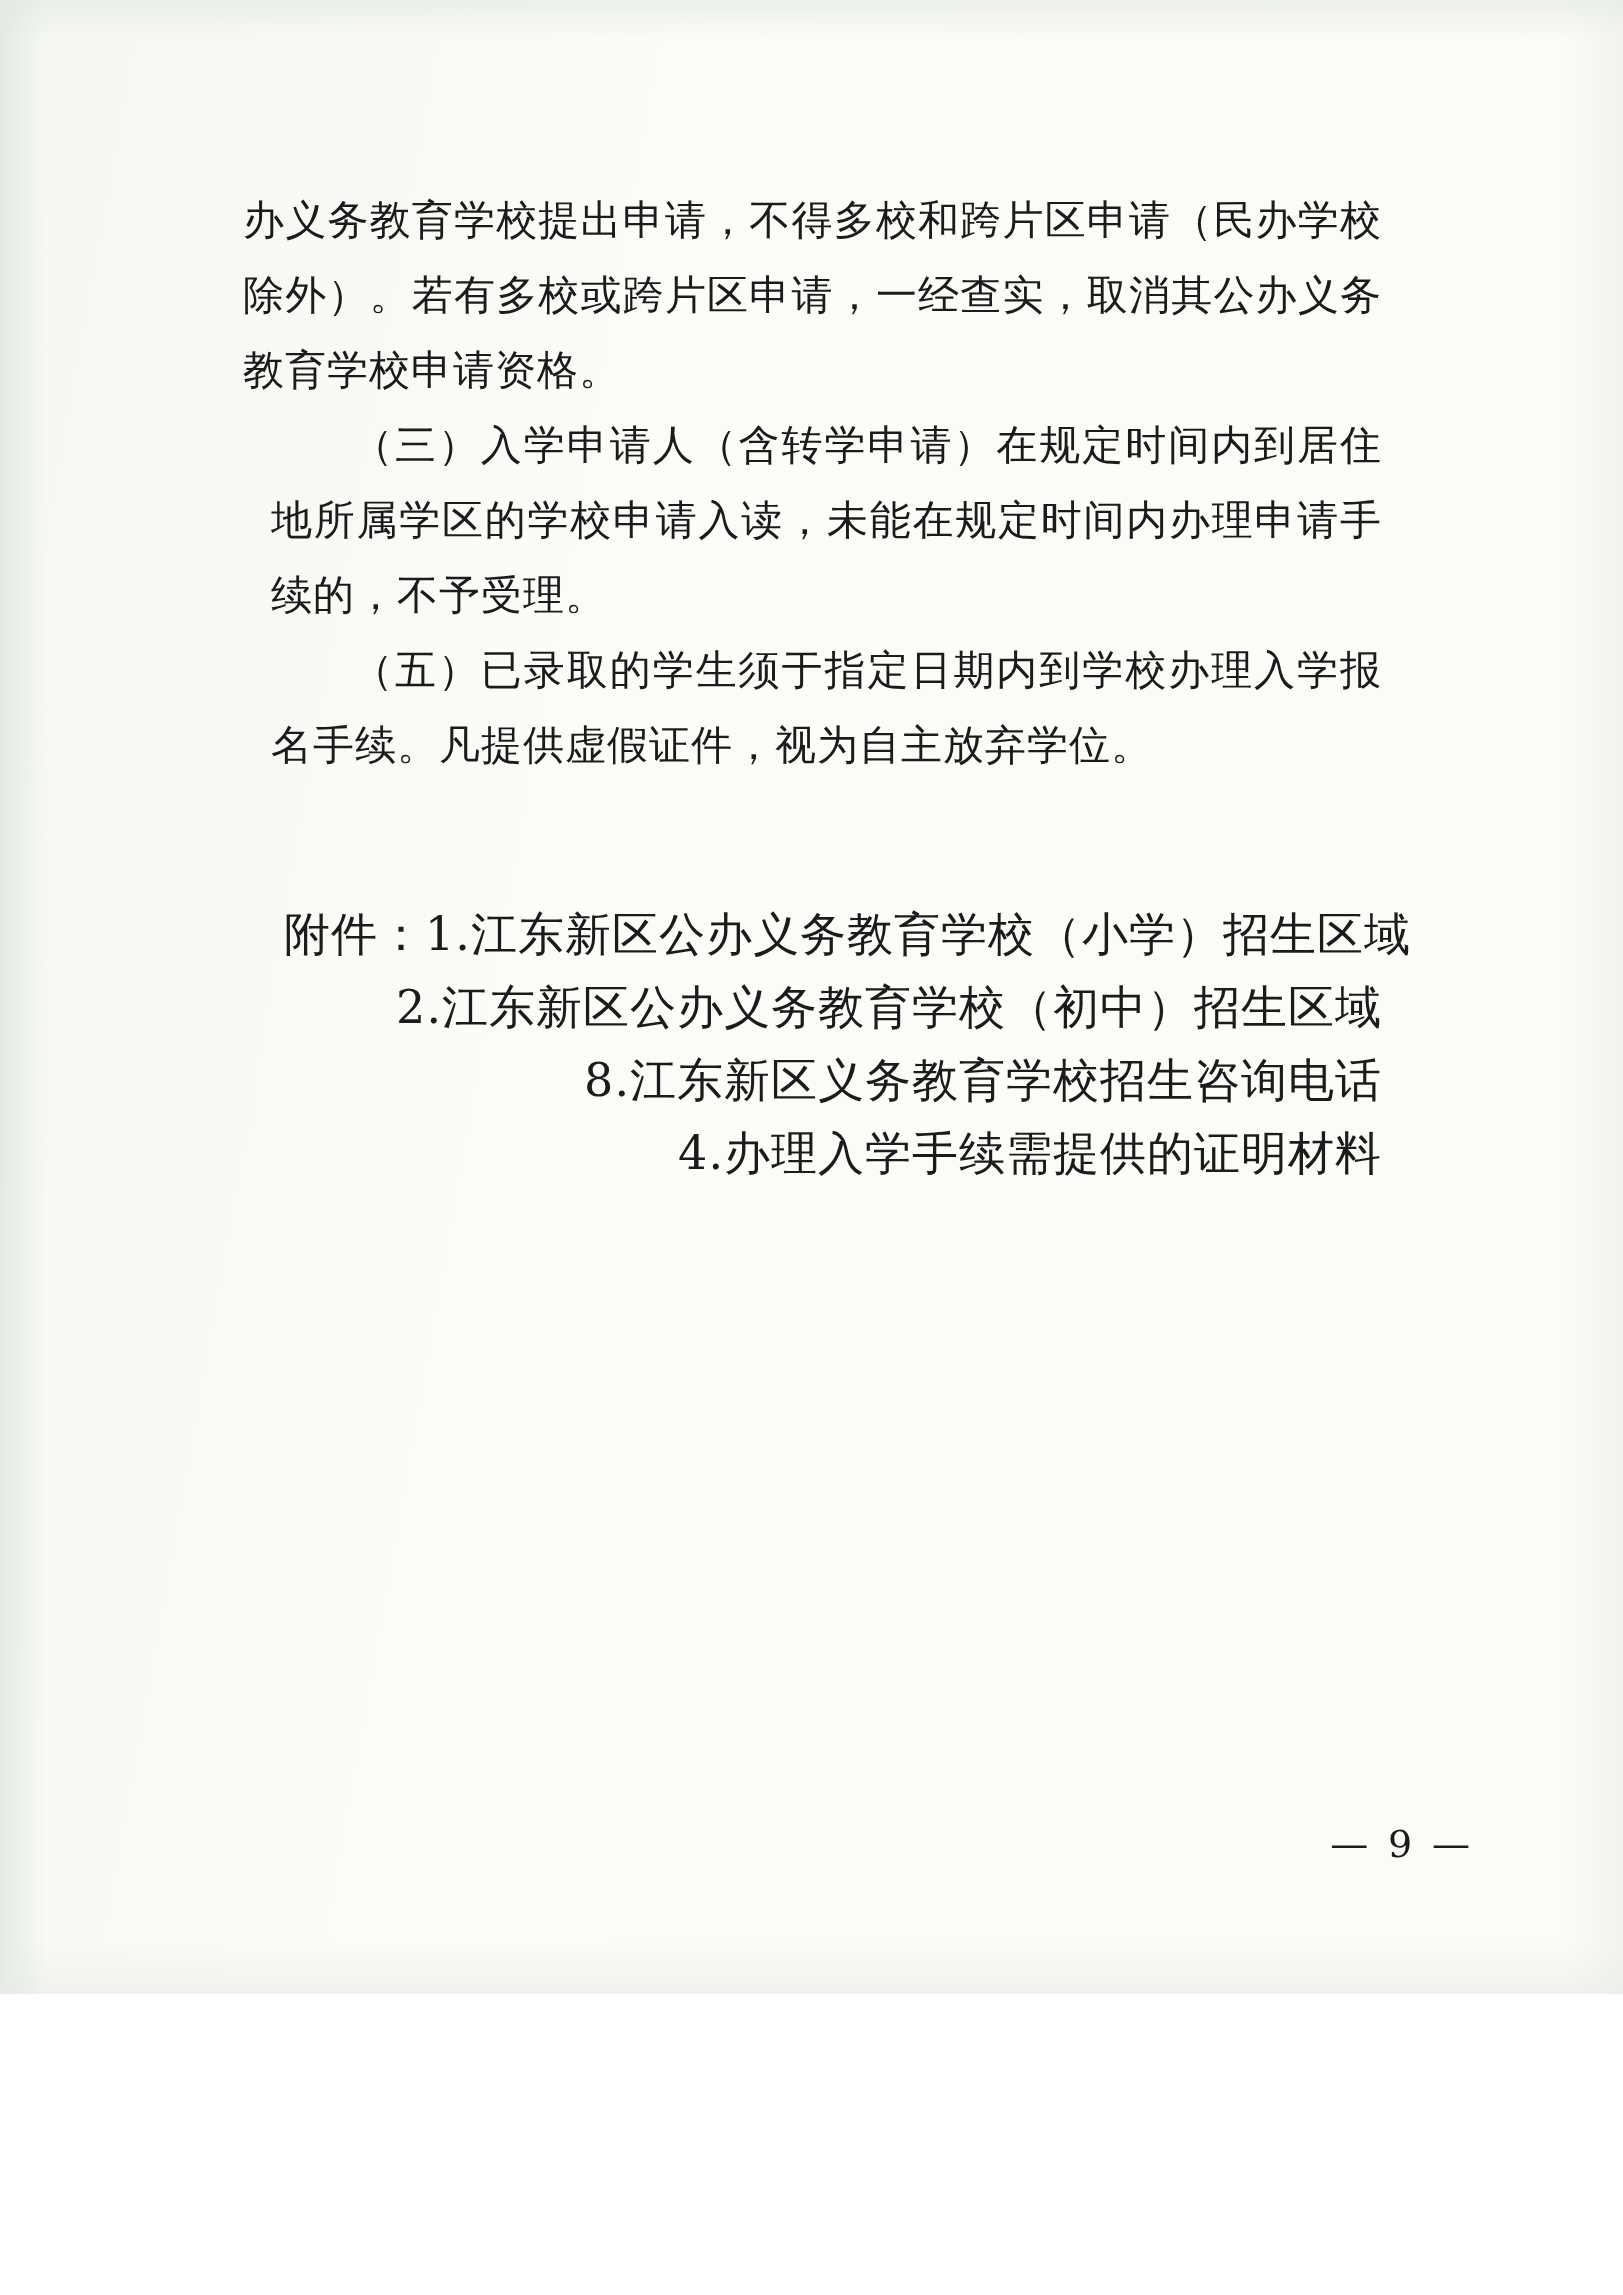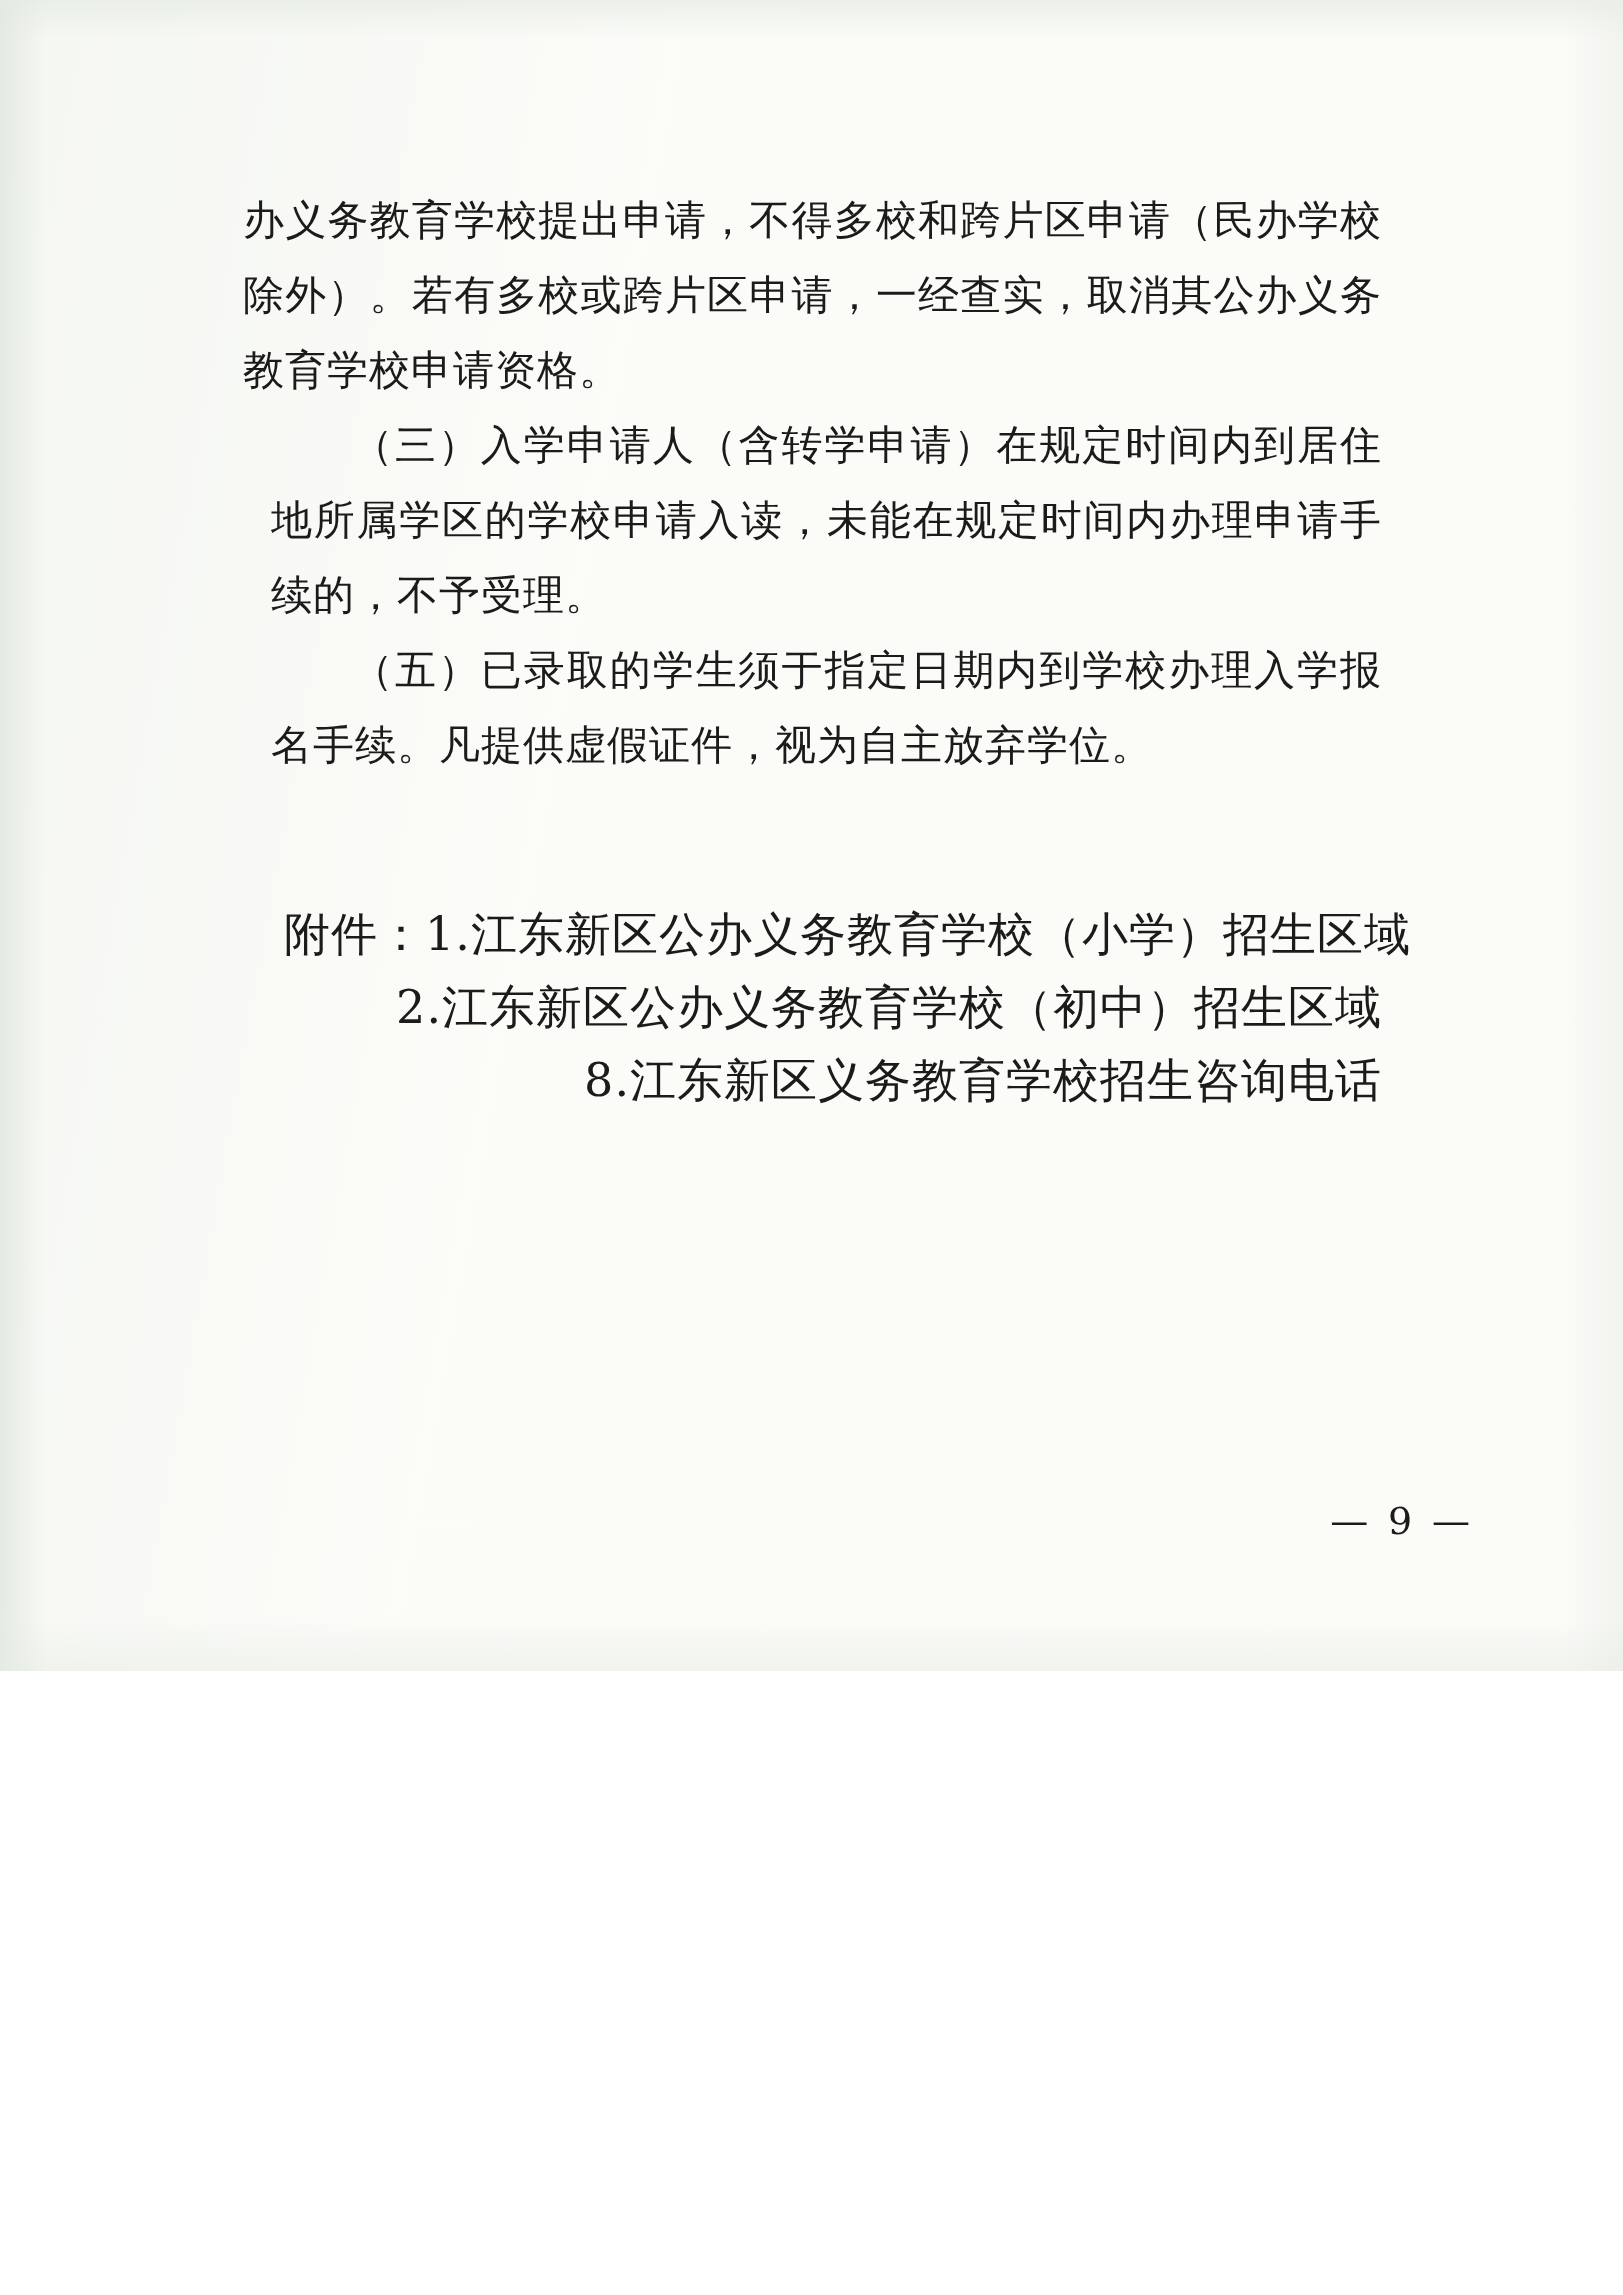--- a/index.html
+++ b/index.html
@@ -3,21 +3,21 @@
 <meta charset="utf-8">
 <style>
   html, body {
     margin: 0;
     padding: 0;
     background: #ffffff;
   }
   .page {
     position: relative;
     width: 1623px;
-    height: 1671px;
+    height: 1994px;
     background: #fbfbf8;
     box-sizing: border-box;
     overflow: hidden;
     
     background-image:
       linear-gradient(100deg, rgba(240,244,238,0.55) 0%, rgba(252,252,250,0.2) 35%, rgba(255,255,255,0.0) 70%);
   }
   .scan-edge-left {
     position: absolute;
     left: 0; top: 0;
@@ -114,19 +114,20 @@
     <p class="para indent">（三）入学申请人（含转学申请）在规定时间内到居住地所属学区的学校申请入读，未能在规定时间内办理申请手续的，不予受理。</p>
 
 
     <p class="para indent">（五）已录取的学生须于指定日期内到学校办理入学报名手续。凡提供虚假证件，视为自主放弃学位。</p>
 
 
     <div class="attach-block">
       <div class="attach-line first"><span>附件：</span><span>1.江东新区公办义务教育学校（小学）招生区域</span></div>
       <div class="attach-line rest"><span>2.江东新区公办义务教育学校（初中）招生区域</span></div>
       <div class="attach-line rest"><span>8.江东新区义务教育学校招生咨询电话</span></div>
+      <div class="attach-line rest"><span>4.办理入学手续需提供的证明材料</span></div>
     </div>
 
   </div>
 
   <div class="page-number">— 9 —</div>
 </div>
 
 
 </body></html>

